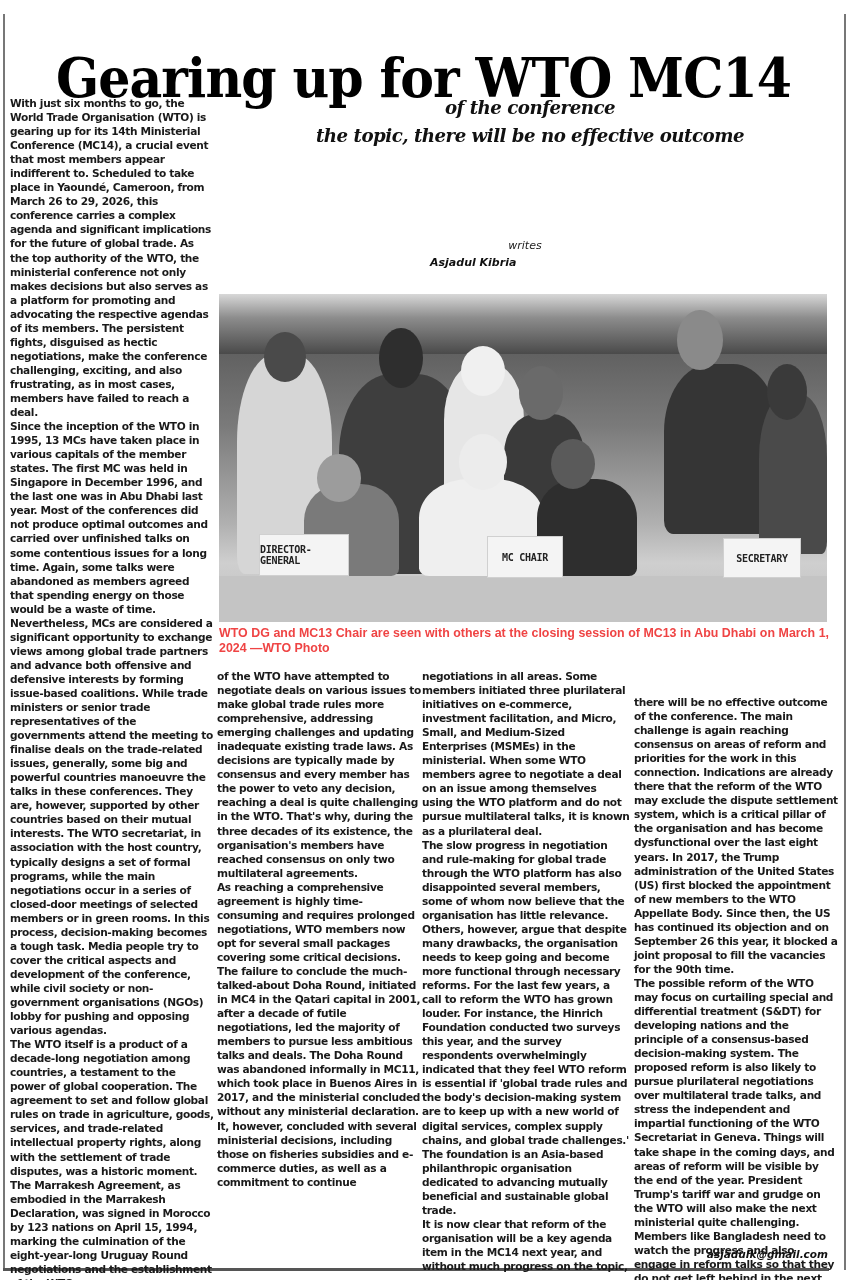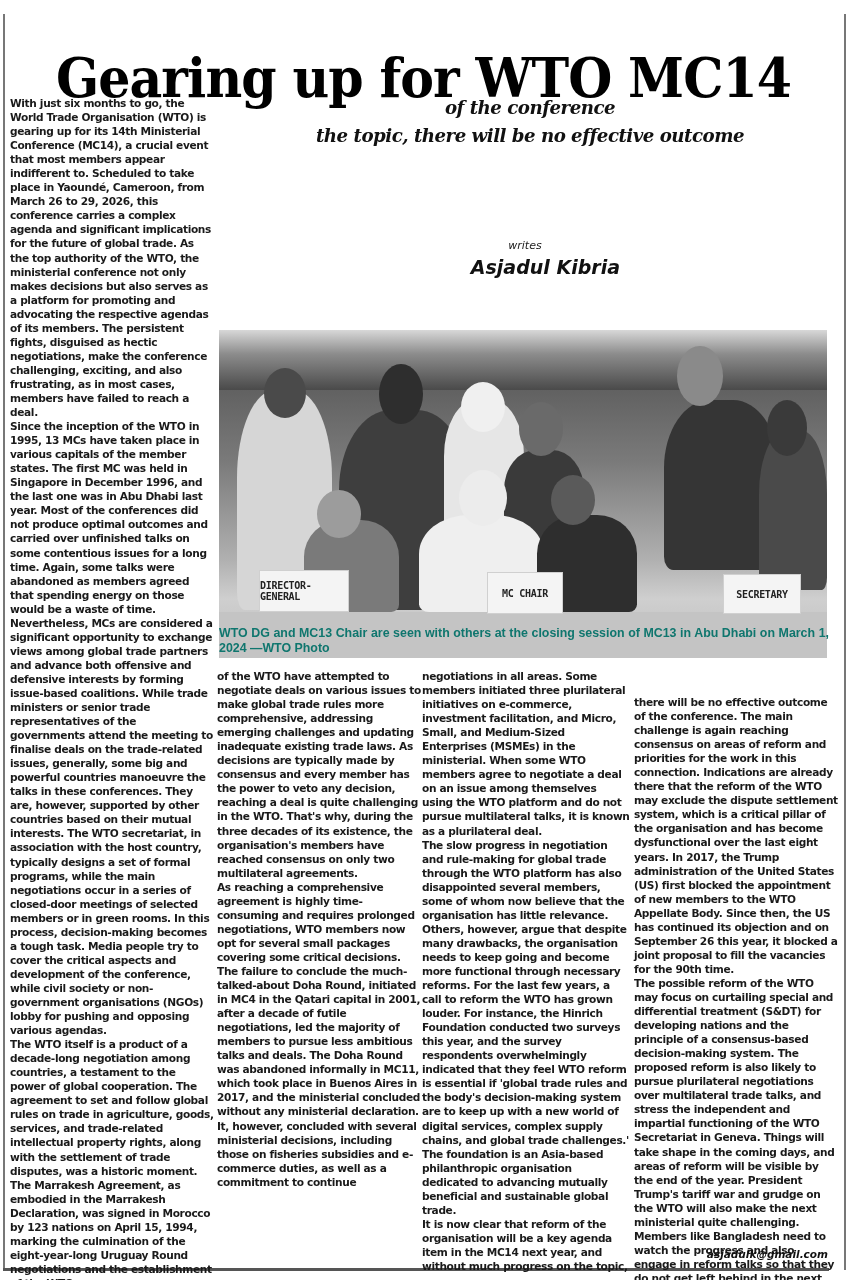--- a/index.html
+++ b/index.html
@@ -9,28 +9,28 @@
   .rule-bottom { position: absolute; left: 3px; right: 18px; top: 1268px; height: 3px; background: #555; }
   .headline { position: absolute; left: 0; top: 4px; width: 847px; text-align: center; font-family: "DejaVu Serif", serif; font-weight: bold; font-size: 55px; letter-spacing: -1px; line-height: 74px; color: #000; transform: scaleX(0.92); transform-origin: center; }
   .col { position: absolute; font-size: 10.6px; line-height: 14.05px; letter-spacing: -0.35px; color: #1a1a1a; font-weight: 600; }
   .col p { margin: 0; }
   .col1 { left: 10px; top: 96px; width: 204px; }
   .col2 { left: 217px; top: 669px; width: 204px; }
   .col3 { left: 422px; top: 669px; width: 208px; }
   .col4 { left: 634px; top: 695px; width: 205px; }
   .deck { position: absolute; left: 230px; top: 94px; width: 600px; text-align: center; font-family: "DejaVu Serif", serif; font-style: italic; font-weight: bold; font-size: 18.2px; line-height: 28px; color: #111; letter-spacing: -0.5px; }
   .byline-writes { position: absolute; left: 430px; top: 239px; width: 190px; text-align: center; font-style: italic; font-weight: normal; font-size: 11px; color: #222; }
-  .byline-name { position: absolute; left: 430px; top: 256px; width: 190px; text-align: right; font-style: italic; font-weight: bold; font-size: 19px; color: #111; }
-  .photo { position: absolute; left: 219px; top: 294px; width: 608px; height: 328px; background: linear-gradient(180deg,#9a9a9a 0%,#5a5a5a 12%,#7a7a7a 40%,#b0b0b0 70%,#cfcfcf 82%,#bdbdbd 100%); overflow: hidden; margin-top: 36px; }
+  .byline-name { position: absolute; left: 430px; top: 256px; width: 190px; text-align: left; font-style: italic; font-weight: bold; font-size: 11px; color: #111; }
+  .photo { position: absolute; left: 219px; top: 294px; width: 608px; height: 328px; background: linear-gradient(180deg,#9a9a9a 0%,#5a5a5a 12%,#7a7a7a 40%,#b0b0b0 70%,#cfcfcf 82%,#bdbdbd 100%); overflow: hidden; }
   .photo .backdrop { position: absolute; left: 0; top: 0; width: 100%; height: 60px; background: linear-gradient(180deg,#d8d8d8 0%,#8c8c8c 40%,#4a4a4a 100%); }
   .photo .desk { position: absolute; left: 0; top: 282px; width: 100%; height: 46px; background: #c4c4c4; }
   .photo .person { position: absolute; border-radius: 40% 40% 8% 8%; }
   .photo .head { position: absolute; border-radius: 50%; background: #5e5e5e; }
   .photo .placard { position: absolute; background: #f4f4f4; border: 1px solid #d0d0d0; font-family: "DejaVu Sans Mono", monospace; font-weight: bold; color: #222; font-size: 10px; display: flex; align-items: center; justify-content: center; letter-spacing: -0.3px; }
-  .caption { position: absolute; left: 219px; top: 626px; width: 610px; font-family: "Liberation Sans", sans-serif; font-weight: bold; font-size: 12.4px; line-height: 14.5px; color: #0f766e; text-align: justify; }
+  .caption { position: absolute; left: 219px; top: 626px; width: 610px; font-family: "Liberation Sans", sans-serif; font-weight: bold; font-size: 12.4px; line-height: 14.5px; color: #ef4444; text-align: justify; }
   .email { position: absolute; left: 700px; top: 1248px; width: 128px; text-align: right; font-style: italic; font-weight: bold; font-size: 10.5px; color: #111; }
 </style>
 </head>
 <body>
 
 <div class="rule-left"></div>
 <div class="rule-right"></div>
 <div class="rule-bottom"></div>
 
 <h1 class="headline">Gearing up for WTO MC14</h1>

